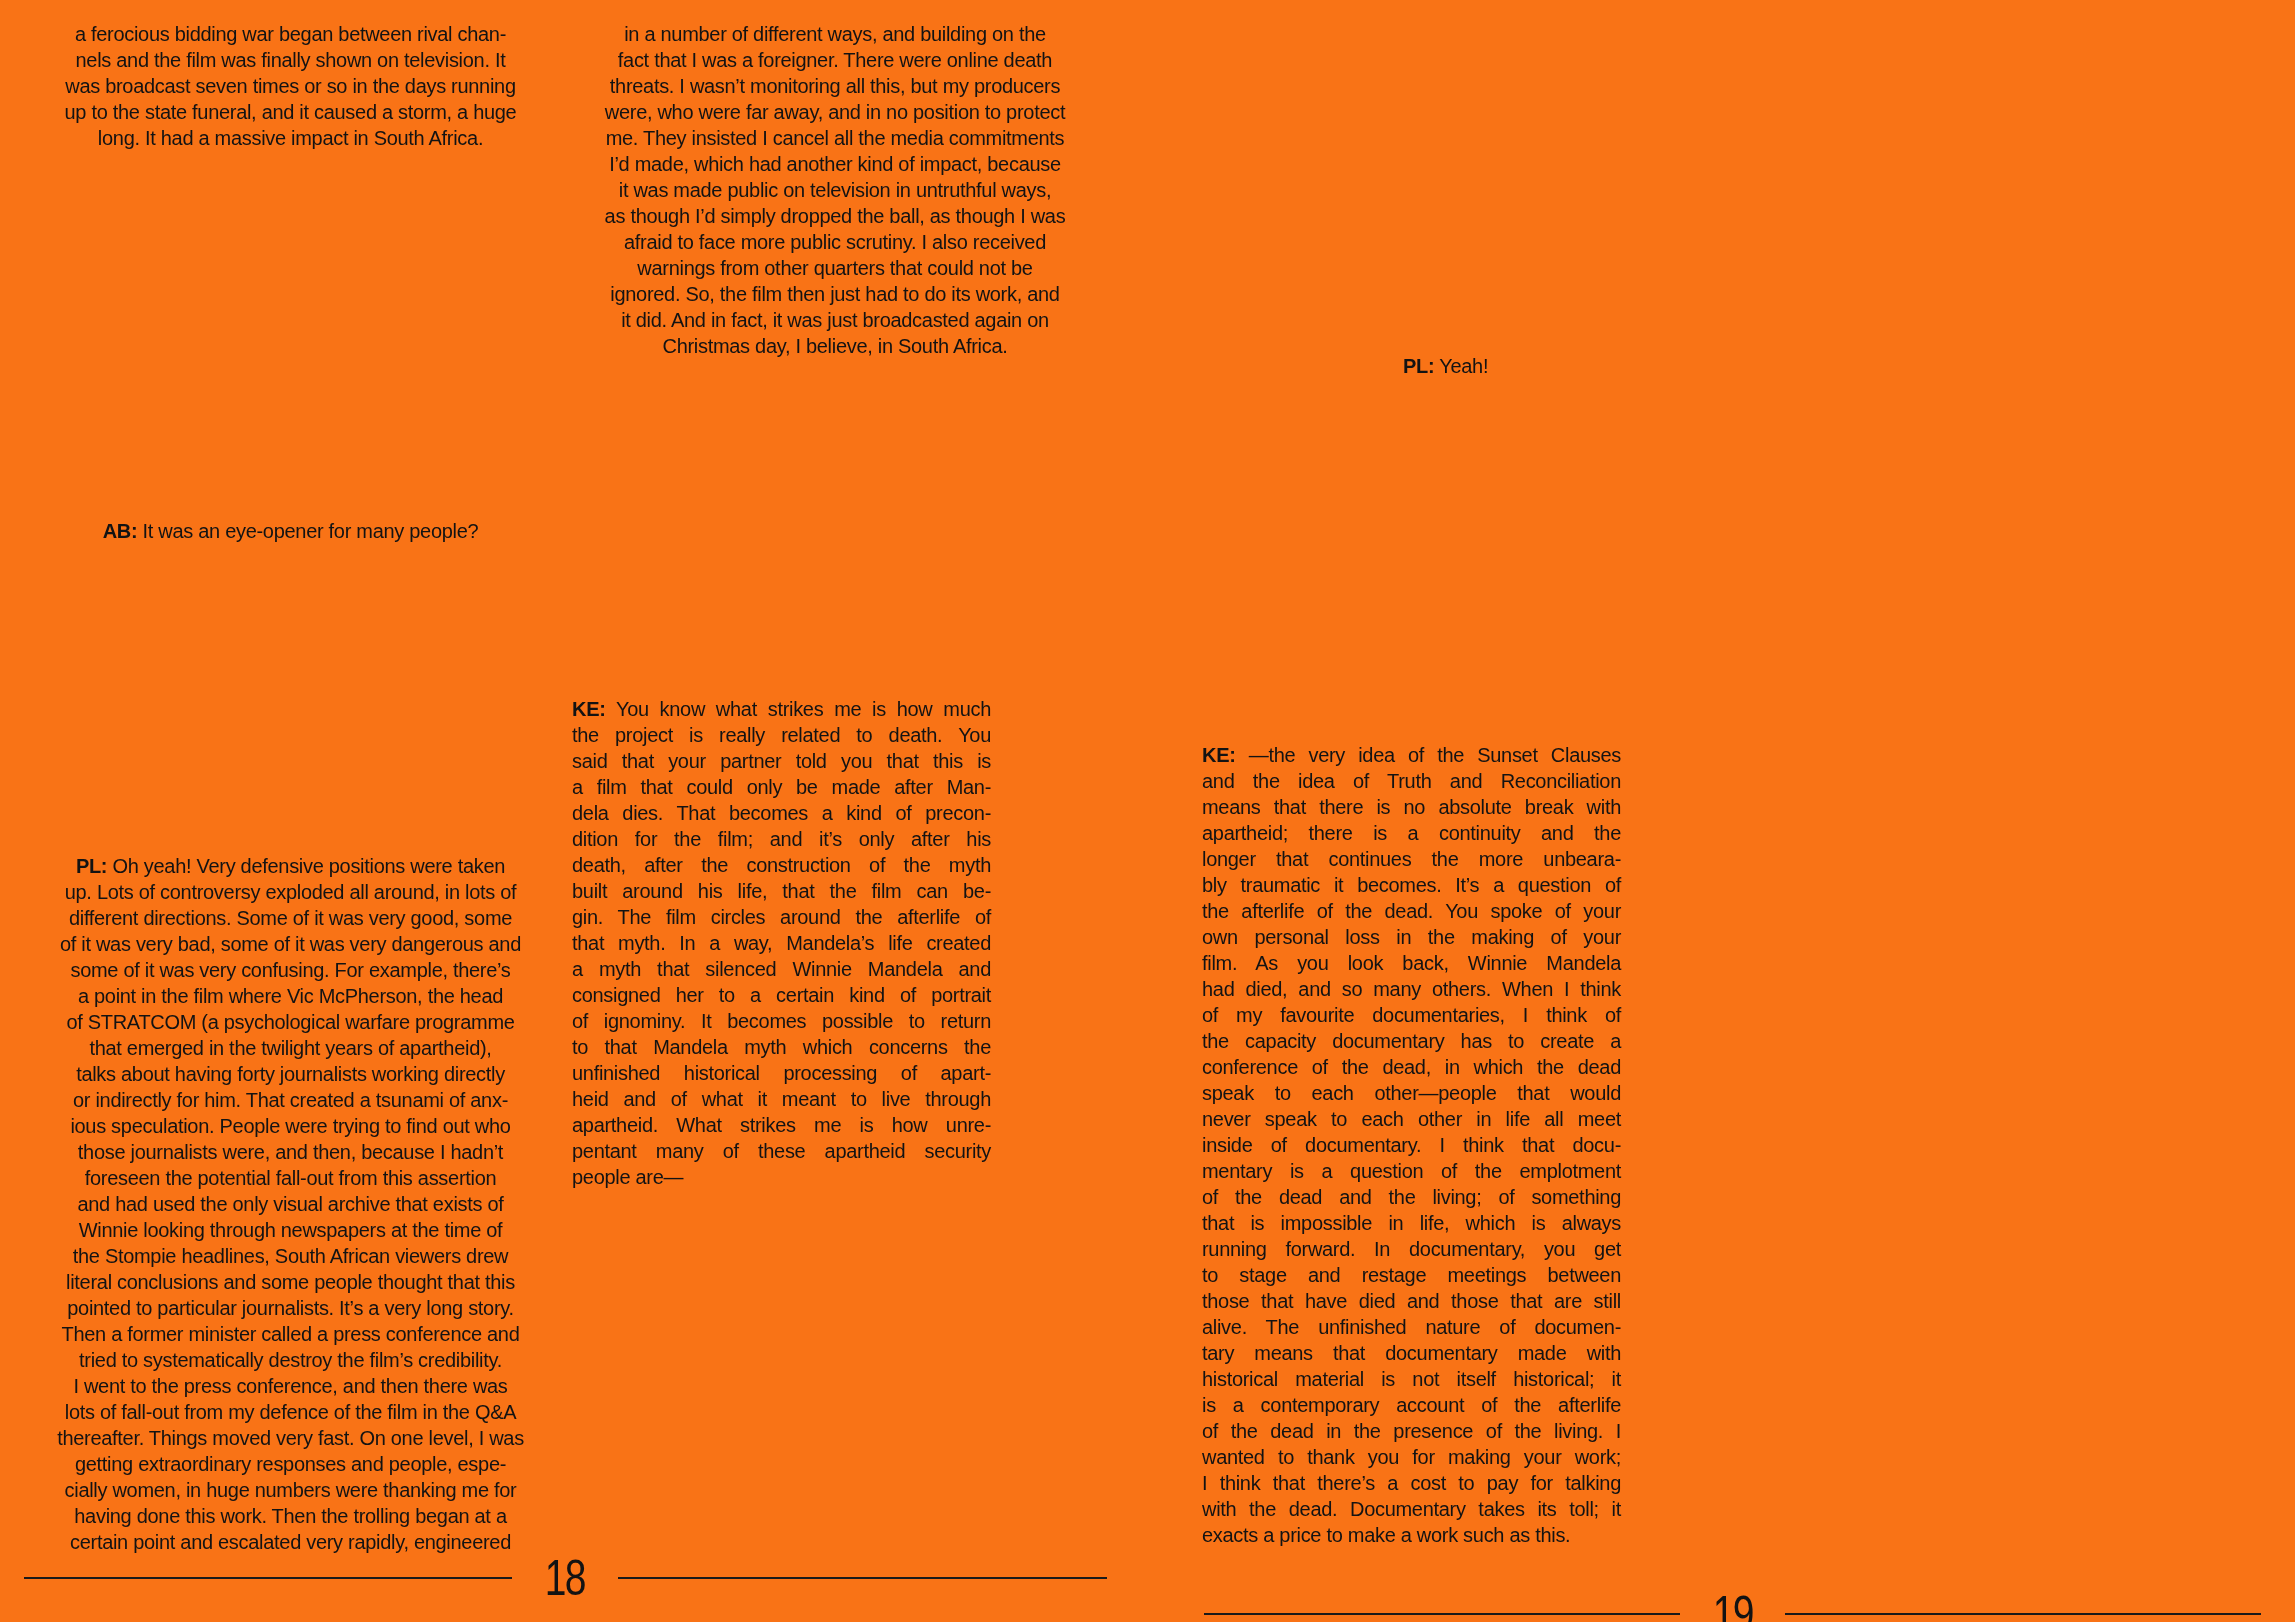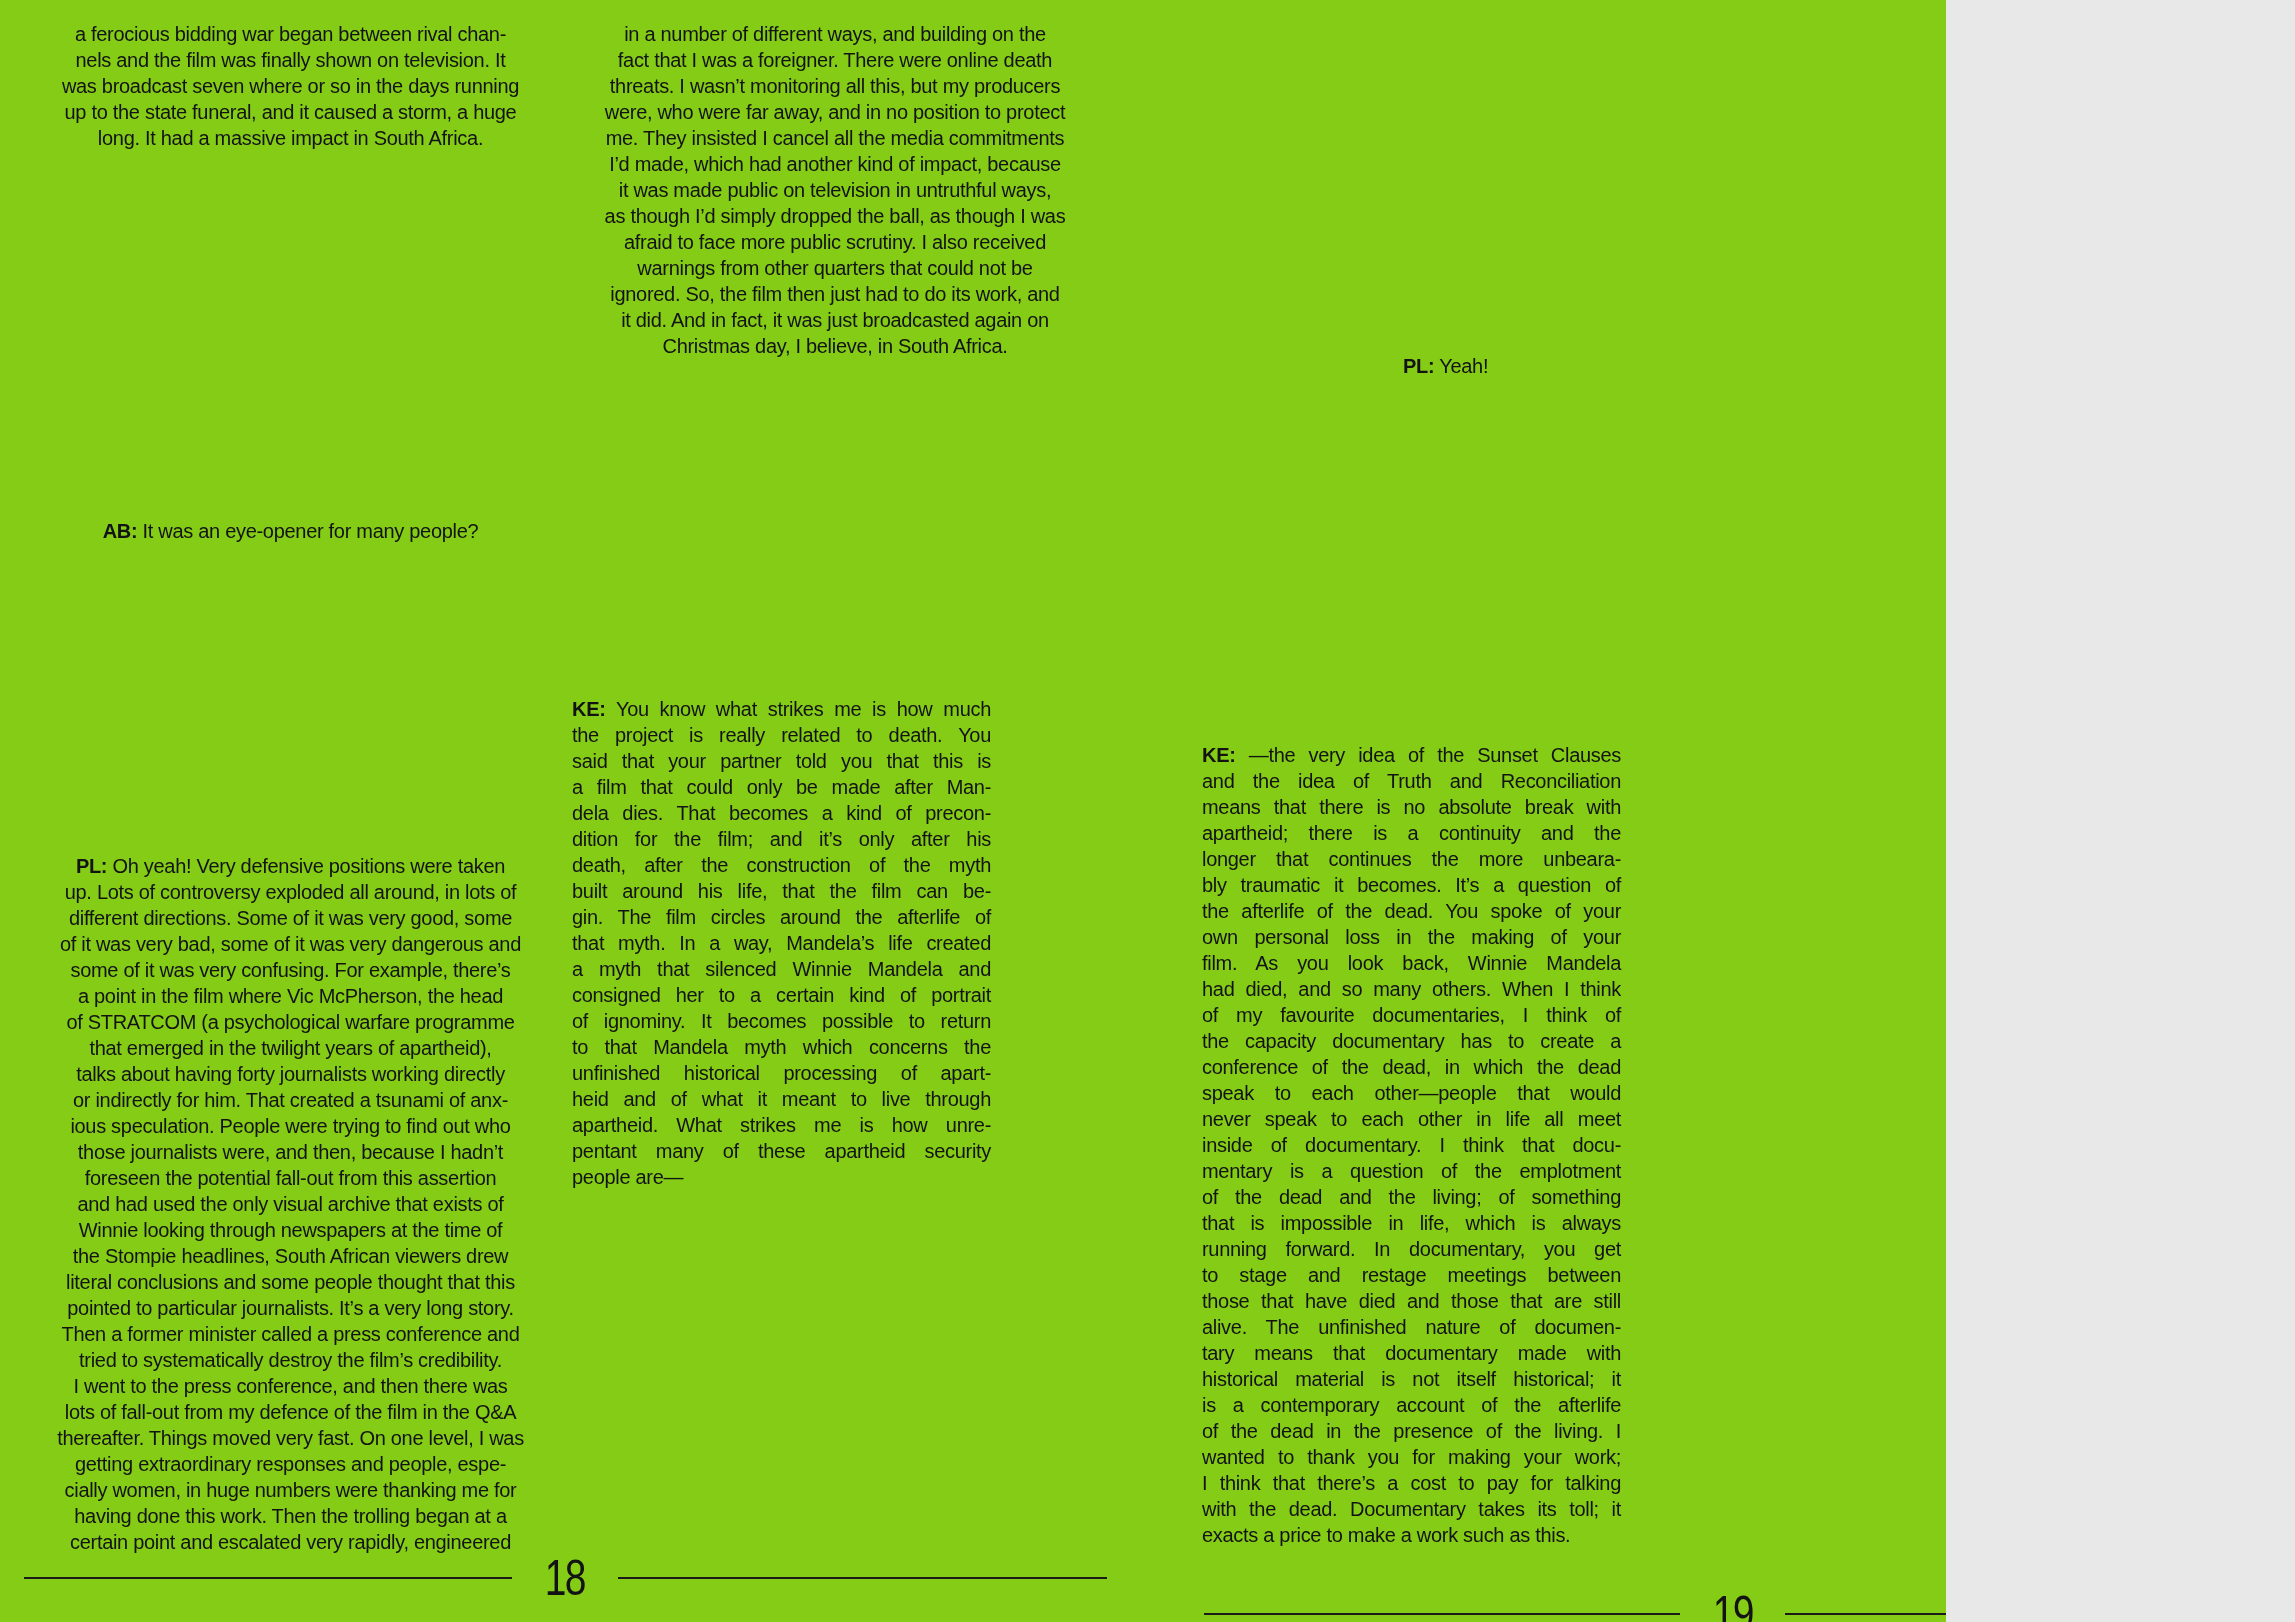--- a/index.html
+++ b/index.html
@@ -1,21 +1,21 @@
 <!DOCTYPE html>
 <html style="font-size:10.4px"><head>
 <meta charset="utf-8">
 <style>
   html, body { margin: 0; padding: 0; }
   body { background: #e8e8e8; }
   .spread {
     position: relative;
-    width: 1946px;
+    width: 2295px;
     height: 1623px;
-    background: #84cc16;
+    background: #f97316;
     font-family: "Liberation Sans", "DejaVu Sans", sans-serif;
     color: #131313;
     overflow: hidden;
   }
   .para {
     position: absolute;
     font-size: 20px;
     line-height: 26px;
     letter-spacing: -0.3px;
   }
@@ -42,21 +42,21 @@
   }
 </style>
 </head>
 <body>
 
 <div class="spread">
 
   <div class="para center" style="left:23.5px; top:21px; width:534px;">
       <div class="line">a ferocious bidding war began between rival chan-</div>
       <div class="line">nels and the film was finally shown on television. It</div>
-      <div class="line">was broadcast seven where or so in the days running</div>
+      <div class="line">was broadcast seven times or so in the days running</div>
       <div class="line">up to the state funeral, and it caused a storm, a huge</div>
       <div class="line">long. It had a massive impact in South Africa.</div>
     </div>
 
   <div class="para center" style="left:23.5px; top:491px; width:534px;margin-top:27px;">
       <div class="line"><b>AB:</b> It was an eye-opener for many people?</div>
     </div>
 
   <div class="para center" style="left:568px; top:21px; width:534px;">
       <div class="line">in a number of different ways, and building on the</div>

